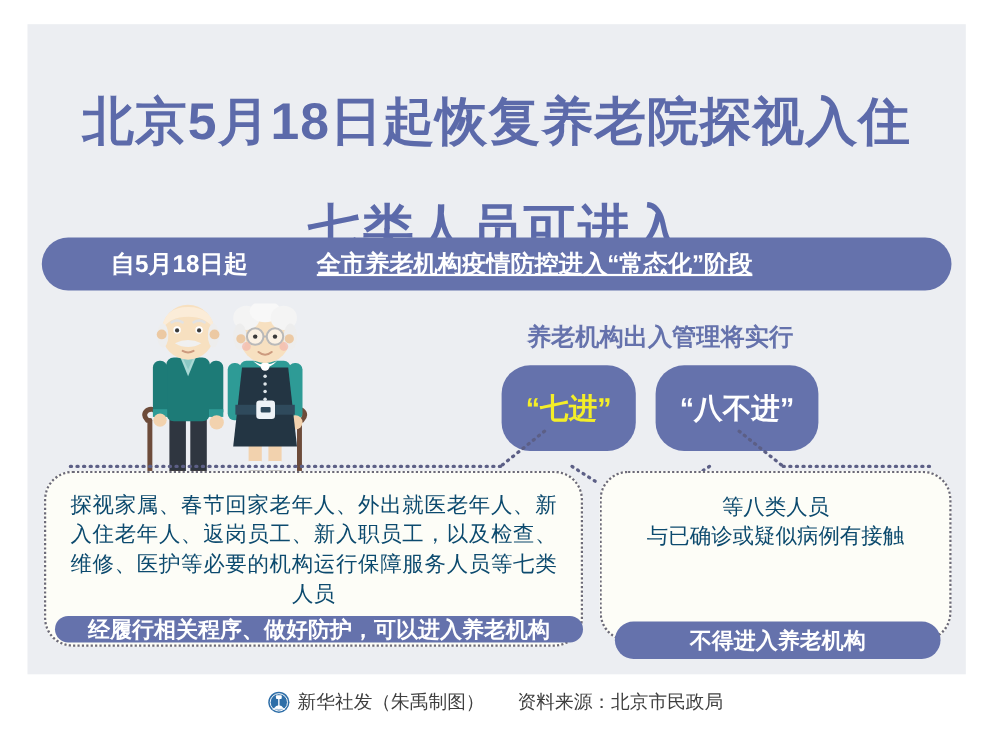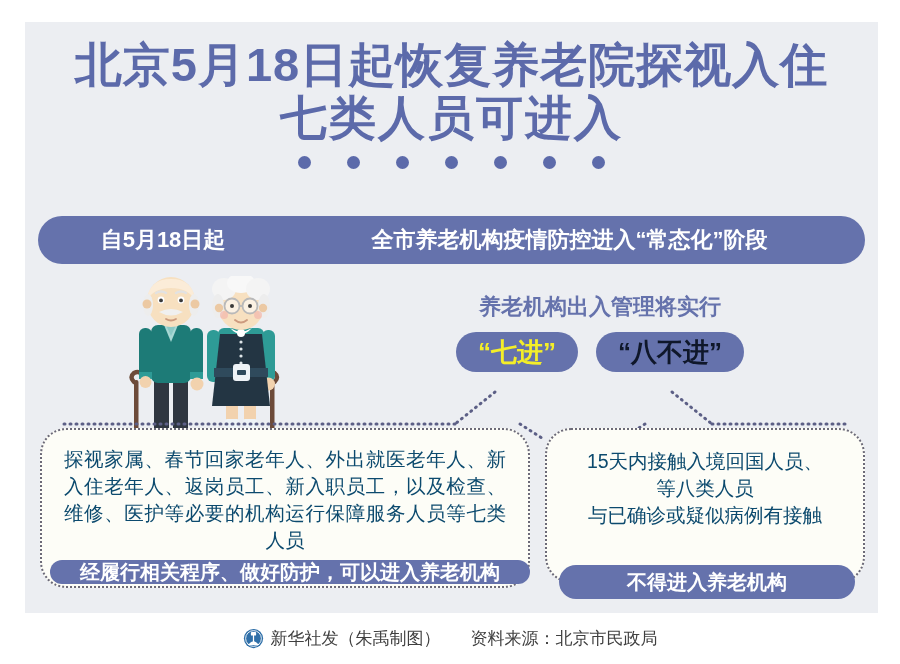--- a/index.html
+++ b/index.html
@@ -39,20 +39,21 @@
     width: 853px;
     text-align: center;
   }
   .title-line {
     color: #5c6aaa;
     font-size: 47px;
     font-weight: bold;
     line-height: 53px;
     letter-spacing: 1px;
     white-space: nowrap;
+    margin-top: 45px;
   }
   .title-line.l2 { letter-spacing: 2px; }
 
   .dot-row {
     margin-top: 12px;
     display: flex;
     justify-content: center;
     gap: 36px;
   }
   .dot-row .dot {
@@ -77,23 +78,24 @@
     font-weight: bold;
     border-radius: 24px;
   }
   .banner-left {
     width: 250px;
     text-align: center;
     white-space: nowrap;
   }
   .banner-right {
     flex: 1;
-    text-align: center;
+    text-align: left;
     white-space: nowrap;
     padding-right: 14px;
+    text-decoration: underline;
   }
 
   
   .couple {
     position: absolute;
     left: 112px;
     top: 276px;
     width: 200px;
     height: 168px;
   }
@@ -116,28 +118,28 @@
     left: 400px;
     top: 332px;
     width: 400px;
     display: flex;
     justify-content: center;
     gap: 18px;
   }
   .badge {
     background: #6572ac;
     border-radius: 26px;
-    padding: 4px 22px;
+    padding: 23px 22px;
     font-size: 26px;
     font-weight: bold;
     white-space: nowrap;
     line-height: 32px;
   }
   .badge.yes { color: #f4ee28; }
-  .badge.no  { color: #0f172a; }
+  .badge.no  { color: #ffffff; }
 
   
   .connectors {
     position: absolute;
     left: 0;
     top: 0;
     width: 900px;
     height: 664px;
     pointer-events: none;
   }
@@ -351,21 +353,20 @@
     </g>
   </svg>
 
   <div class="box box-left">
     <div class="box-text">探视家属、春节回家老年人、外出就医老年人、新入住老年人、返岗员工、新入职员工，以及检查、维修、医护等必要的机构运行保障服务人员等七类人员</div>
   </div>
   <div class="pill pill-left">经履行相关程序、做好防护，可以进入养老机构</div>
 
   <div class="box box-right">
     <div class="box-text">
-      <div>15天内接触入境回国人员、</div>
       <div>等八类人员</div>
       <div>与已确诊或疑似病例有接触</div>
     </div>
   </div>
   <div class="pill pill-right">不得进入养老机构</div>
 
   <div class="footer">
     <svg class="footer-logo" viewBox="0 0 24 24">
       <circle cx="12" cy="12" r="11" fill="#2f6fa8"></circle>
       <circle cx="12" cy="12" r="9" fill="none" stroke="#ffffff" stroke-width="1"></circle>

